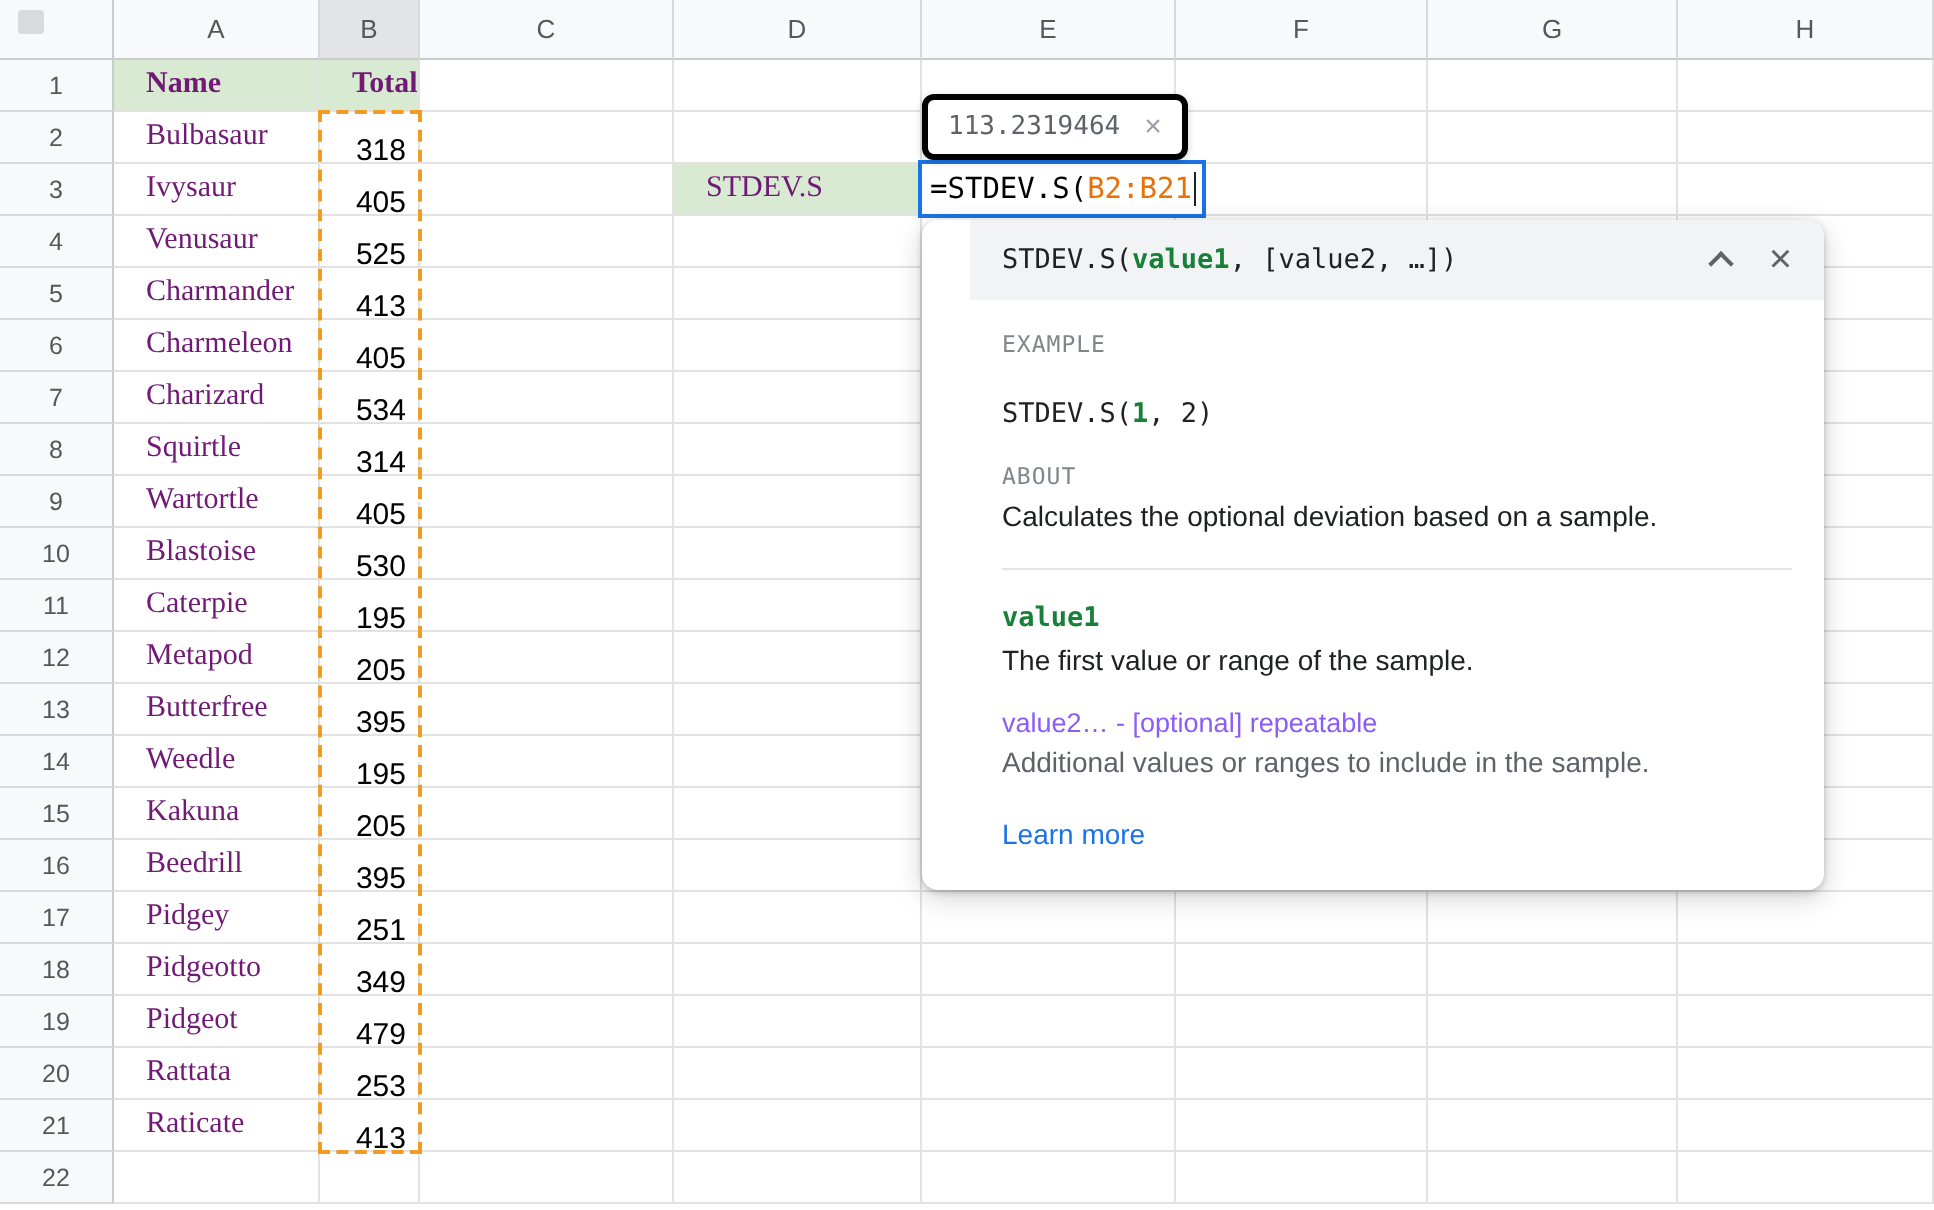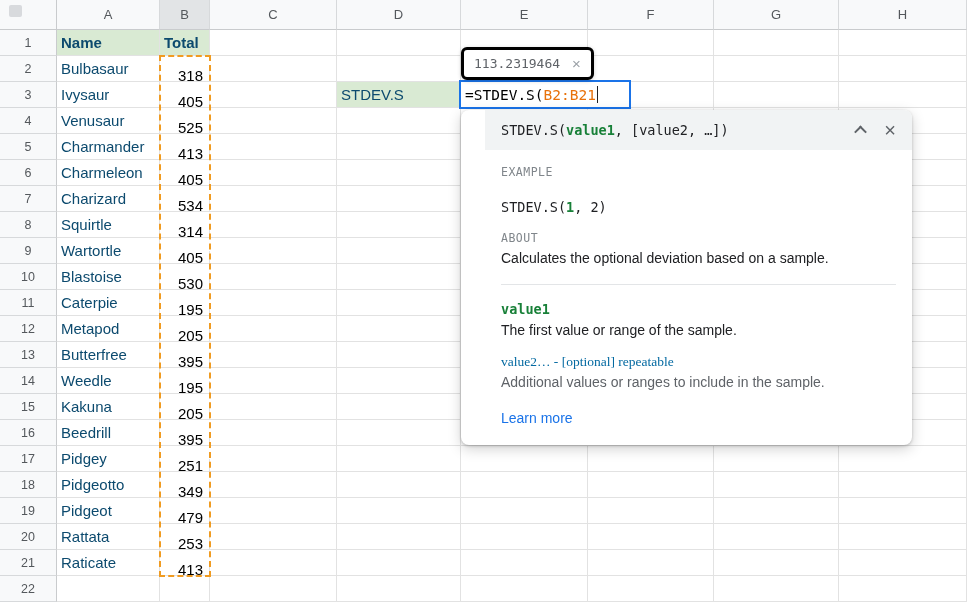--- a/index.html
+++ b/index.html
@@ -21,35 +21,35 @@
     background: #f8f9fa; border-right: 1px solid #d7d9db; border-bottom: 1px solid #c9cbcd;
     display: flex; align-items: center; justify-content: center;
     font-size: 13px; color: #54585c; cursor: pointer;
   }
   .colhl { background: #e2e4e6; }
   .rowhead {
     background: #f8f9fa; border-right: 1px solid #c9cbcd; border-bottom: 1px solid #d7d9db;
     display: flex; align-items: center; justify-content: center;
     font-size: 12.5px; color: #54585c; cursor: pointer;
   }
-  .txt { display: flex; align-items: center; padding-left: 4px; font-size: 15px; color: #0c4a6e; }
+  .txt { display: flex; align-items: center; padding-left: 16px; font-size: 15px; color: #701a75; font-family: Liberation Serif, serif; }
   .num { display: flex; align-items: center; justify-content: flex-end; padding-right: 6px; font-size: 15px; color: #000; margin-top: 13px; }
   .green { background: var(--green-fill, #d9ead3); }
   .bold { font-weight: bold; }
 
   
   .range-border {
     position: absolute; left: 159px; top: 55px; width: 52px; height: 522px;
     border: 2px dashed var(--range-border-orange, #f09b21);
     pointer-events: none; z-index: 3;
   }
 
   
   .edit-cell {
-    position: absolute; left: 459px; top: 80px; height: 29px; width: 172px;
+    position: absolute; left: 459px; top: 80px; height: 29px; width: 144px;
     background: #fff; border: 2px solid var(--edit-blue, #1a73e8); z-index: 4;
     display: flex; align-items: center; padding-left: 4px;
     font-family: "DejaVu Sans Mono", monospace; font-size: 14.5px; color: #000;
   }
   .edit-cell .rng { color: var(--range-orange, #e8710a); text-align: center; }
   .caret { width: 1.5px; height: 17px; background: #202124; margin-left: 1px; }
 
   
   .preview-tip {
     position: absolute; left: 461px; top: 47px; z-index: 5;
@@ -79,21 +79,21 @@
   .close-x { color: #5f6368; font-size: 20px; line-height: 16px; margin-left: 16px; cursor: pointer; font-family: "Liberation Sans", sans-serif; }
   .help-body { padding: 15px 16px 18px; }
   .lbl { font-family: "DejaVu Sans Mono", monospace; font-size: 11.5px; letter-spacing: .5px; color: #80868b; }
   .lbl + .mono { margin-top: 20px; }
   .mono { font-family: "DejaVu Sans Mono", monospace; font-size: 13.5px; color: #202124; }
   .lbl-about { margin-top: 16px; }
   .about { font-size: 14px; color: #202124; margin-top: 5px; }
   .divider { height: 1px; background: #e3e5e7; margin: 18px 0 16px; }
   .param-name { font-family: "DejaVu Sans Mono", monospace; font-size: 13.5px; color: var(--arg-green, #188038); font-weight: bold; }
   .param-desc { font-size: 14px; color: #202124; margin-top: 5px; }
-  .param2-name { font-family: Liberation Serif, serif; font-size: 13.5px; color: #0369a1; margin-top: 16px; }
+  .param2-name { font-family: Liberation Sans, sans-serif; font-size: 13.5px; color: #8b5cf6; margin-top: 16px; }
   .param2-desc { font-size: 14px; color: #5f6368; margin-top: 4px; }
   .learn { display: inline-block; color: var(--link-blue, #1a73e8); font-size: 14px; margin-top: 20px; cursor: pointer; text-decoration: none; }
 </style>
 </head>
 <body>
 
 <div class="app">
 
   <div class="grid" id="grid">
       <div class="cell corner">

